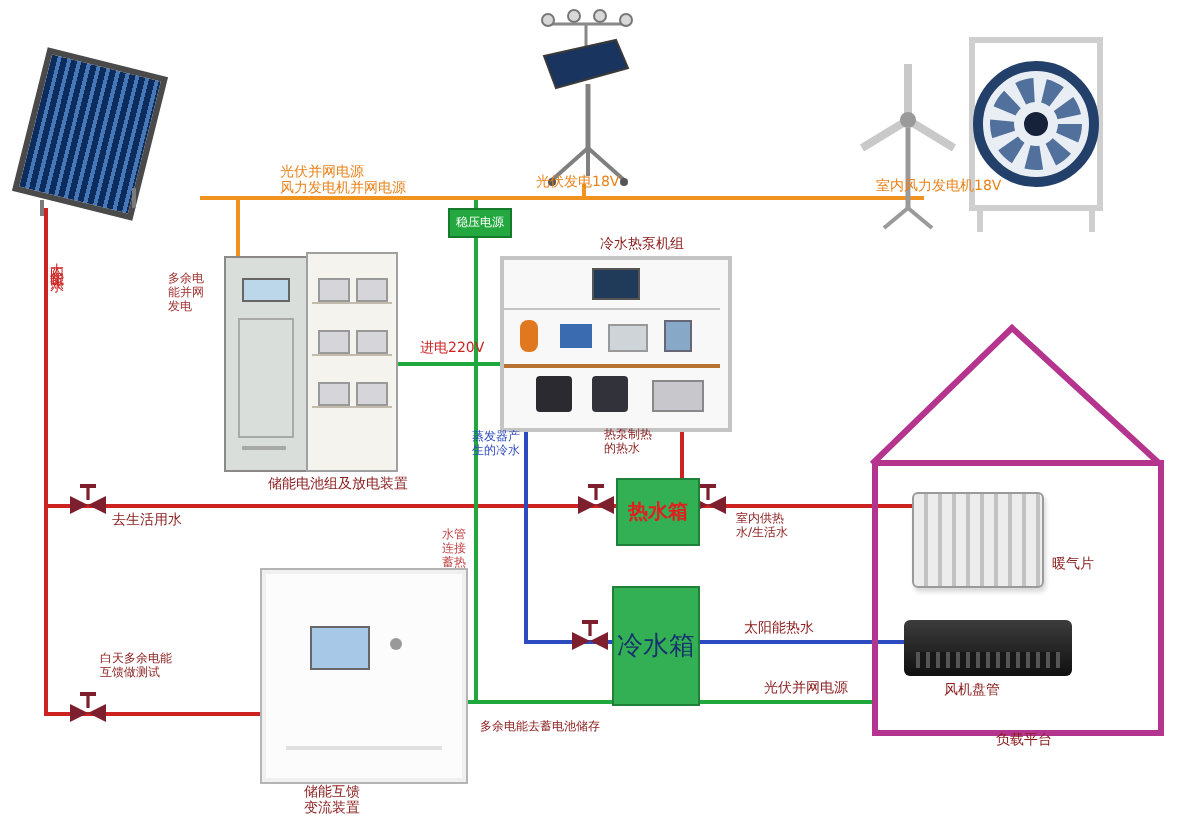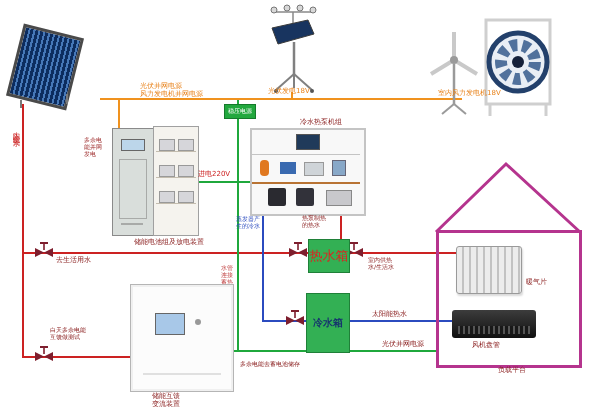--- a/index.html
+++ b/index.html
@@ -3,21 +3,21 @@
 <meta charset="utf-8">
 <style>
   html,body{margin:0;padding:0;background:#fff;}
   .canvas{position:relative;width:600px;height:419px;background:#ffffff;overflow:hidden;
           font-family:"DejaVu Sans",sans-serif;}
   .abs{position:absolute;}
   .line{position:absolute;}
   .lbl{position:absolute;font-size:7px;line-height:8px;color:#8b2020;word-break:break-all;}
   .fs6{font-size:6px;line-height:7px;}
   .orange{color:#e8821a;}
-  .red{color:#cc2222;}
+  .red{color:#cc2222;padding-left:12px;}
   .blue{color:#2b4bbf;}
   .center-txt{text-align:right;}
   .tank{position:absolute;background:#33b054;border:1px solid #1f8038;display:flex;align-items:center;justify-content:center;}
   .valve{position:absolute;}
 </style>
 </head>
 <body>
 
 <div class="canvas">
 
@@ -150,24 +150,24 @@
     <div style="position:absolute;left:44px;top:58px;width:18px;height:18px;background:#32323a;border-radius:2px"></div>
     <div style="position:absolute;left:74px;top:60px;width:24px;height:14px;background:#c8c8cc;border:1px solid #888"></div>
   </div>
   <div class="lbl" style="left:300px;top:118px">冷水热泵机组</div>
   <div class="lbl red" style="left:198px;top:170px">进电220V</div>
   <div class="lbl blue fs6" style="left:236px;top:215px;width:26px">蒸发器产生的冷水</div>
   <div class="lbl fs6" style="left:302px;top:214px;width:26px">热泵制热的热水</div>
   <div class="lbl fs6" style="left:221px;top:264px;width:13px;color:#c04040">水管连接蓄热制热</div>
 
   <div class="tank" style="left:308px;top:239px;width:40px;height:32px">
-    <span style="font-size:13px;color:#e02020;font-weight:normal">热水箱</span>
+    <span style="font-size:10px;color:#e02020;font-weight:bold">热水箱</span>
   </div>
   <div class="tank" style="left:306px;top:293px;width:42px;height:58px">
-    <span style="font-size:10px;color:#16336e;font-weight:bold">冷水箱</span>
+    <span style="font-size:13px;color:#16336e;font-weight:normal">冷水箱</span>
   </div>
 
   <div class="abs" style="left:130px;top:284px;width:102px;height:106px;background:#fcfcfc;border:1px solid #b5b5b5;
               box-shadow:inset 0 0 0 2px #f0f0f0">
     <div style="position:absolute;left:24px;top:28px;width:28px;height:20px;background:#a8c8e8;border:1px solid #666"></div>
     <div style="position:absolute;left:64px;top:34px;width:6px;height:6px;background:#999;border-radius:50%"></div>
     <div style="position:absolute;left:12px;top:88px;width:78px;height:2px;background:#e0e0e0"></div>
   </div>
   <div class="lbl center-txt" style="left:150px;top:392px;width:30px">储能互馈变流装置</div>
   <div class="lbl fs6" style="left:50px;top:326px;width:40px">白天多余电能互馈做测试</div>

